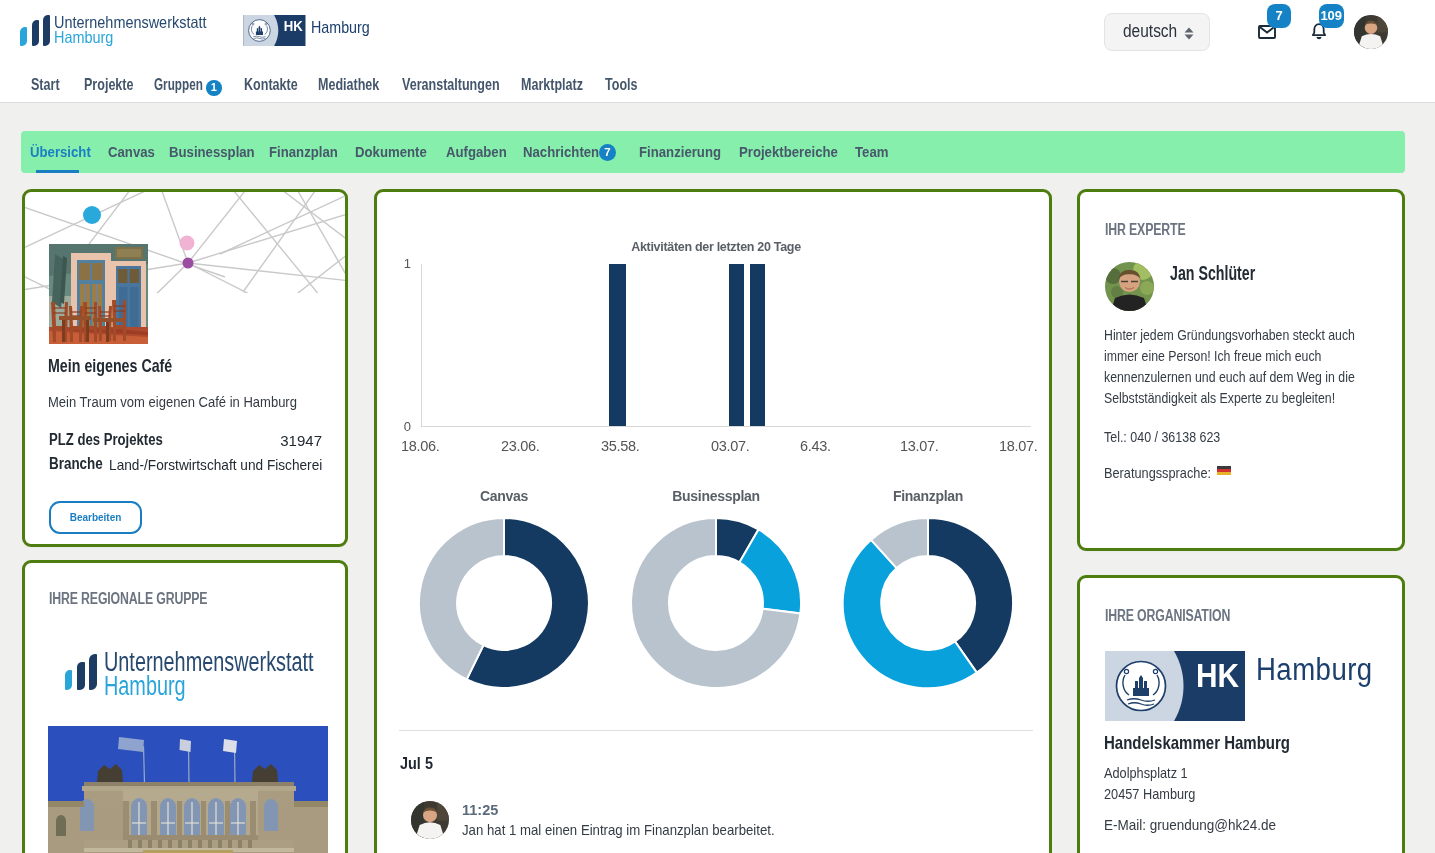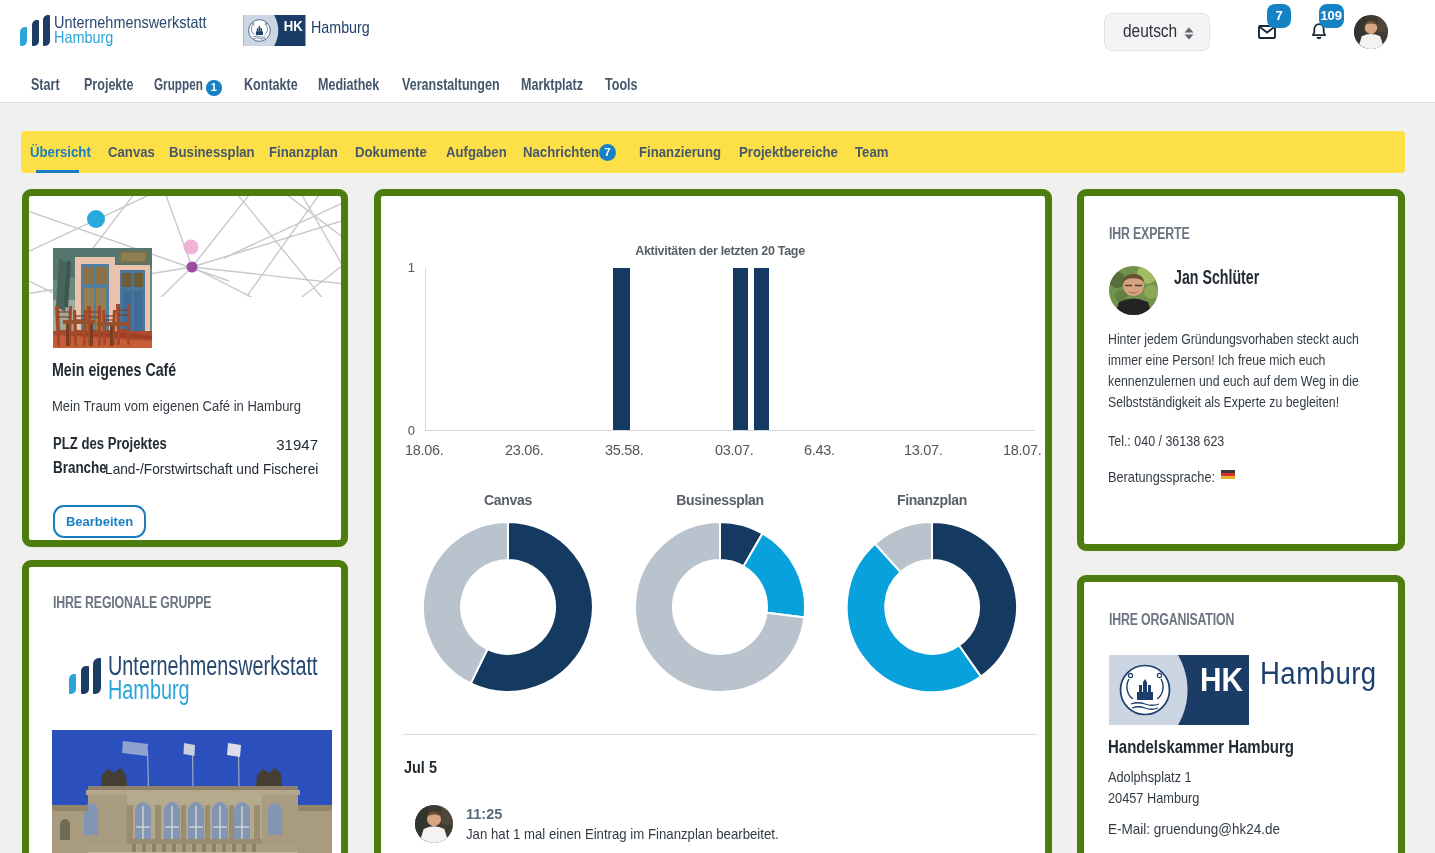--- a/index.html
+++ b/index.html
@@ -1,19 +1,19 @@
 <!DOCTYPE html>
 <html><head>
 <meta charset="utf-8">
 <style>
 * { box-sizing: border-box; margin:0; padding:0; }
 html,body { width:1435px; height:853px; }
 body { position:relative; overflow:hidden; background:#f0f0ef; font-family:"Liberation Sans", sans-serif; }
 .abs { position:absolute; }
-.card { position:absolute; background:#fff; border-radius:9px; border:7px solid #4d7c0f; box-shadow:0 1px 2px rgba(0,0,0,0.03); }
+.card { position:absolute; background:#fff; border-radius:9px; border:3px solid #4d7c0f; box-shadow:0 1px 2px rgba(0,0,0,0.03); }
 .hdr { position:absolute; left:0; top:0; width:1435px; height:103px; background:#fff; border-bottom:1px solid #dcdcdc; }
 .navtxt { font-weight:bold; font-size:16.5px; color:#44566b; display:inline-block; transform:scaleX(0.76); transform-origin:0 0; white-space:nowrap; }
 .tabt { font-weight:bold; font-size:15.5px; color:#47586b; top:0; line-height:41px; transform:scaleX(0.85); transform-origin:0 0; white-space:nowrap; }
 .hsec { font-weight:bold; font-size:16px; color:#6b7480; letter-spacing:-0.2px; transform:scaleX(0.77); transform-origin:0 0; white-space:nowrap; }
 .obtn { position:absolute; border:2px solid #1a7dc2; border-radius:11px; color:#1a7ec3; font-weight:bold; text-align:center; background:#fff; }
 </style>
 </head>
 <body>
 
 <div class="hdr">
@@ -85,21 +85,21 @@
   <span class="navtxt abs" style="left:84px; top:75px;">Projekte</span>
   <span class="navtxt abs" style="left:154px; top:75px; transform:scaleX(0.71);">Gruppen</span>
   <span class="abs" style="left:206px; top:80px; width:15.5px; height:15.5px; background:#1482c4; border-radius:50%; color:#fff; font-size:11px; font-weight:bold; line-height:15.5px; text-align:center;">1</span>
   <span class="navtxt abs" style="left:244px; top:75px;">Kontakte</span>
   <span class="navtxt abs" style="left:318px; top:75px;">Mediathek</span>
   <span class="navtxt abs" style="left:402px; top:75px;">Veranstaltungen</span>
   <span class="navtxt abs" style="left:521px; top:75px;">Marktplatz</span>
   <span class="navtxt abs" style="left:605px; top:75px;">Tools</span>
 </div>
 
-<div class="abs" style="left:21px; top:131px; width:1384px; height:42px; background:#fde047; border-radius:4px;">
+<div class="abs" style="left:21px; top:131px; width:1384px; height:42px; background:#86efac; border-radius:4px;">
   <span class="tabt abs" style="left:8.5px; color:#1a7ec3;">Übersicht</span>
   <div class="abs" style="left:15px; top:39px; width:43px; height:3px; background:#1a7ec3;"></div>
   <span class="tabt abs" style="left:87px;">Canvas</span>
   <span class="tabt abs" style="left:148px;">Businessplan</span>
   <span class="tabt abs" style="left:248px;">Finanzplan</span>
   <span class="tabt abs" style="left:334px;">Dokumente</span>
   <span class="tabt abs" style="left:425px;">Aufgaben</span>
   <span class="tabt abs" style="left:502px;">Nachrichten</span>
   <span class="abs" style="left:578px; top:13px; width:17px; height:17px; background:#1482c4; border-radius:50%; color:#fff; font-size:11.5px; font-weight:bold; line-height:17px; text-align:center;">7</span>
   <span class="tabt abs" style="left:618px;">Finanzierung</span>
@@ -182,21 +182,21 @@
     <rect x="37" y="76" width="3" height="22" fill="#7c3c20"></rect>
     <rect x="44" y="74" width="30" height="4" fill="#95502c"></rect>
     <rect x="57" y="78" width="3" height="20" fill="#7c3c20"></rect>
   </svg>
   <div class="abs" style="left:23px; top:163px; font-size:18.5px; font-weight:bold; color:#222a33; transform:scaleX(0.77); transform-origin:0 0; white-space:nowrap;">Mein eigenes Café</div>
   <div class="abs" style="left:23px; top:201px; font-size:15.5px; color:#333b44; transform:scaleX(0.84); transform-origin:0 0; white-space:nowrap;">Mein Traum vom eigenen Café in Hamburg</div>
   <div class="abs" style="left:24px; top:239px; font-size:16px; font-weight:bold; color:#222a33; transform:scaleX(0.82); transform-origin:0 0; white-space:nowrap;">PLZ des Projektes</div>
   <div class="abs" style="right:23px; top:240px; font-size:15px; color:#222a33;">31947</div>
   <div class="abs" style="left:24px; top:263px; font-size:16px; font-weight:bold; color:#222a33; transform:scaleX(0.84); transform-origin:0 0; white-space:nowrap;">Branche</div>
   <div class="abs" style="right:23px; top:264px; font-size:15px; color:#222a33; transform:scaleX(0.91); transform-origin:100% 0; white-space:nowrap;">Land-/Forstwirtschaft und Fischerei</div>
-  <div class="obtn" style="left:24px; top:309px; width:93px; height:33px; font-size:13px; line-height:29px;">Bearbeiten</div>
+  <div class="obtn" style="left:24px; top:309px; width:93px; height:33px; font-size:10px; line-height:29px;">Bearbeiten</div>
 </div>
 
 <div class="card" style="left:22px; top:560px; width:326px; height:340px; overflow:hidden;">
   <div class="hsec abs" style="left:24px; top:27px;">IHRE REGIONALE GRUPPE</div>
   <div class="abs" style="left:40px; top:91px;">
     <div class="abs" style="left:0px; top:16px; width:7px; height:20px; background:#2aa5da; border-radius:5px 1px 5px 1px;"></div>
     <div class="abs" style="left:12px; top:8px; width:8px; height:28px; background:#1d3c63; border-radius:5px 1px 5px 1px;"></div>
     <div class="abs" style="left:24px; top:0px; width:8px; height:36px; background:#1d3c63; border-radius:6px 1px 6px 1px;"></div>
     <span class="abs" style="left:39px; top:-7px; font-size:27px; color:#27496f; display:inline-block; transform:scaleX(0.735); transform-origin:0 0; white-space:nowrap;">Unternehmenswerkstatt</span>
     <span class="abs" style="left:39px; top:17px; font-size:27px; color:#2aa5da; display:inline-block; transform:scaleX(0.735); transform-origin:0 0;">Hamburg</span>

